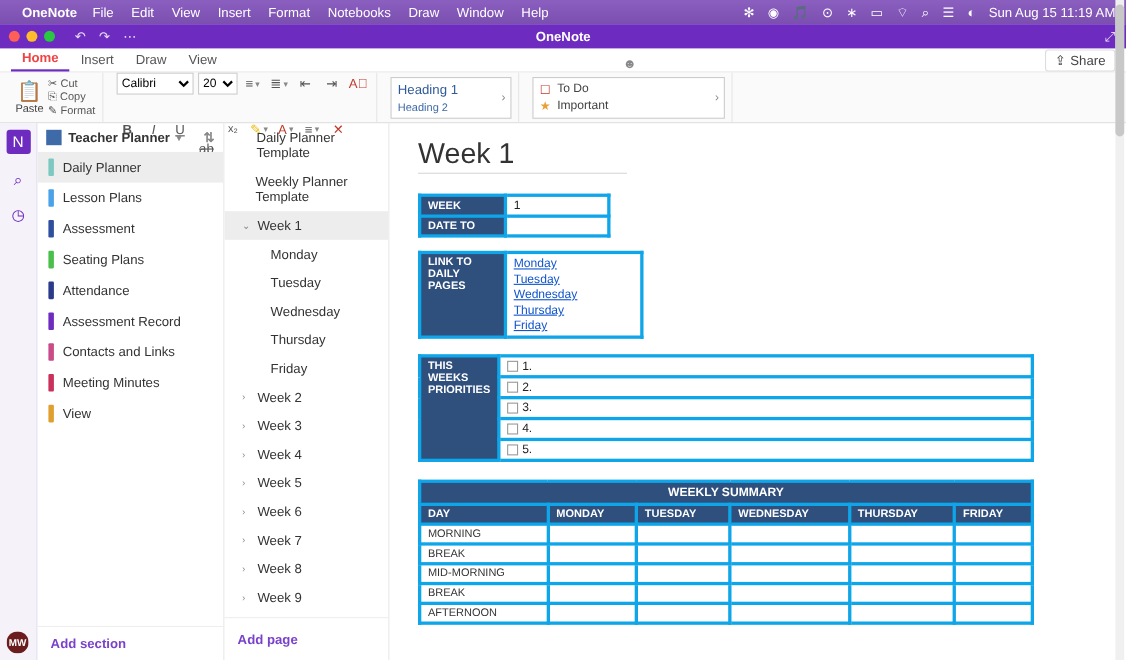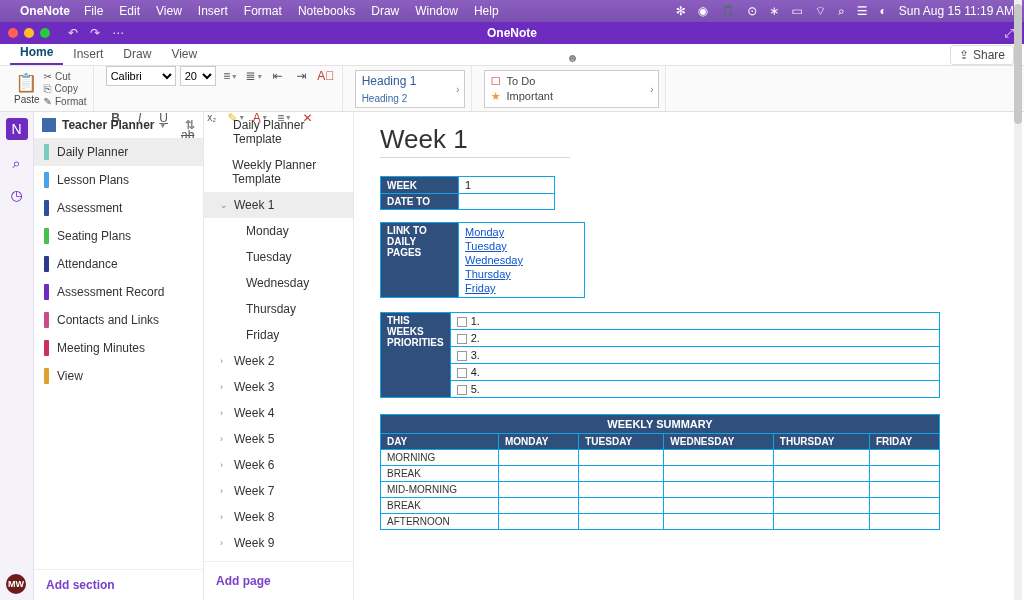--- a/index.html
+++ b/index.html
@@ -18,21 +18,21 @@
 .traffic .dot { width: 10px; height: 10px; border-radius: 50%; }
 .traffic .red { background: #ff5f57; }
 .traffic .yellow { background: #ffbd2e; }
 .traffic .green { background: #28c840; }
 .title-bar .qat { display: flex; gap: 12px; margin-left: 18px; color: #e9ddf7; }
 .title-bar .title { position: absolute; left: 50%; transform: translateX(-50%); color: #fff; font-size: 12px; font-weight: 600; }
 .title-bar .right { margin-left: auto; margin-right: 10px; color: #e9ddf7; }
 
 .ribbon-tabs { height: 22px; display: flex; align-items: flex-end; padding: 0 10px; border-bottom: 1px solid #e3e3e3; }
 .ribbon-tabs .tab { padding: 4px 10px; font-size: 12px; color: #555; cursor: default; }
-.ribbon-tabs .tab.active { color: #0c4a6e; border-bottom: 2px solid #6d2bc0; font-weight: 600; margin-top: 36px; }
+.ribbon-tabs .tab.active { color: #ef4444; border-bottom: 2px solid #6d2bc0; font-weight: 600; margin-top: 36px; }
 .ribbon-tabs .share-btn { margin-left: auto; font-size: 12px; border: 1px solid #ddd; border-radius: 3px; padding: 2px 8px; color: #444; display:flex; align-items:center; gap:4px;}
 .ribbon-tabs .comment-icon { margin-left: auto; margin-right: 12px; color: #888; }
 
 .ribbon { height: 46px; border-bottom: 1px solid #e0e0e0; display: flex; align-items: center; padding: 0 8px; gap: 6px; background: #fafafa; }
 .ribbon .group { display: flex; align-items: center; gap: 4px; padding: 0 6px; border-right: 1px solid #e6e6e6; height: 100%; }
 .ribbon .paste-block { display: flex; flex-direction: column; align-items: center; justify-content:center; }
 .ribbon .paste-block .paste-label { font-size: 10px; color: #444; }
 .ribbon .mini-col { display: flex; flex-direction: column; gap: 1px; font-size: 10px; color: #555; justify-content:center;}
 .ribbon .mini-col .row { display: flex; align-items: center; gap: 3px; }
 .ribbon select { font-size: 11px; height: 20px; border: 1px solid #ccc; background: #fff; }
@@ -76,21 +76,21 @@
 .page-item .chev { font-size:9px; color:#888; width:10px; display:inline-block;}
 .page-item.selected { background:#ededed; }
 .pages-col .footer { padding:12px 12px; color:#7a42c9; font-size:12px; font-weight:600; border-top:1px solid #eee;}
 
 .canvas { flex:1; overflow:auto; padding:12px 26px 20px 26px; position:relative; }
 .canvas-scroll { position:absolute; right:2px; top:0; width:8px; height:100%; background:#f0f0f0;}
 .canvas-scroll .thumb { width:8px; height:120px; background:#c8c8c8; border-radius:4px; margin-top:4px;}
 .page-title { font-size:26px; color:#333; border-bottom:1px solid #d7d7d7; display:inline-block; padding-bottom:2px; margin-bottom:18px; min-width:190px;}
 
 .tbl { border-collapse: collapse; font-size:11px; }
-.tbl td, .tbl th { border:1px solid #0ea5e9; padding:2px 6px; height:16px;margin-top:25px; }
+.tbl td, .tbl th { border:3px solid #0ea5e9; padding:2px 6px; height:16px;margin-top:25px; }
 .hdr-cell { background:#2f4f7d; color:#fff; font-weight:600; font-size:10px; text-align:left; }
 .tbl1 { width:175px; }
 .tbl1 .hdr-cell { width:78px; }
 .tbl2 { width:205px; margin-top:12px; }
 .tbl2 .hdr-cell { width:78px; vertical-align:top; }
 .tbl2 a { color:#1155cc; text-decoration:underline; font-size:11px; display:block; line-height:14px;}
 .tbl3 { width:560px; margin-top:14px; }
 .tbl3 .hdr-cell { width:66px; vertical-align:top;}
 .tbl3 .pri-cell { font-size:11px; }
 .tbl3 .chk { display:inline-block; width:10px; height:10px; border:1px solid #999; margin-right:4px; vertical-align:middle;}

